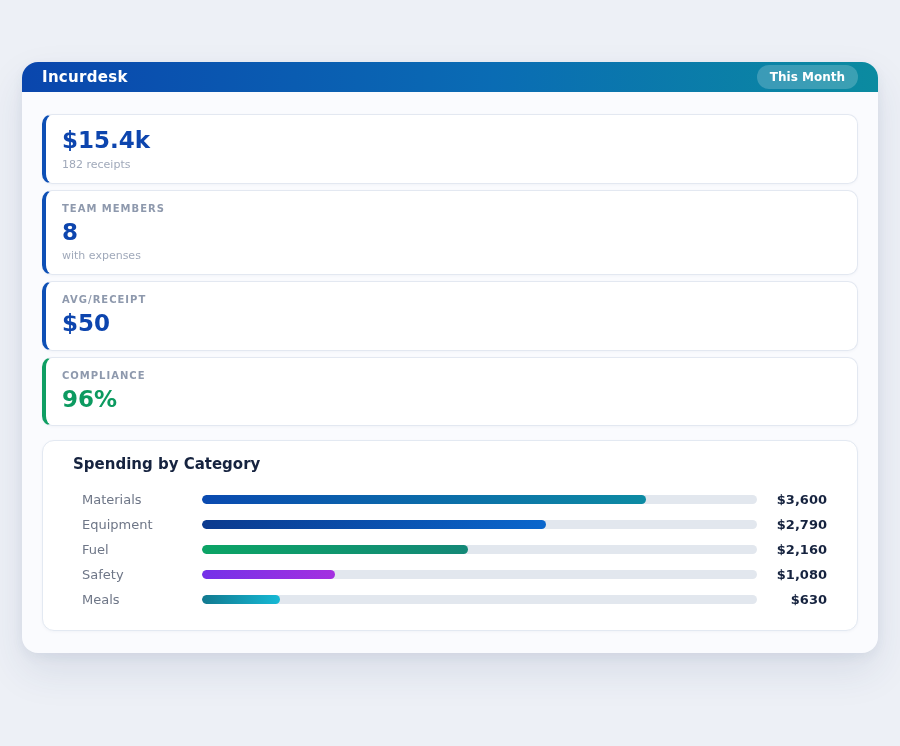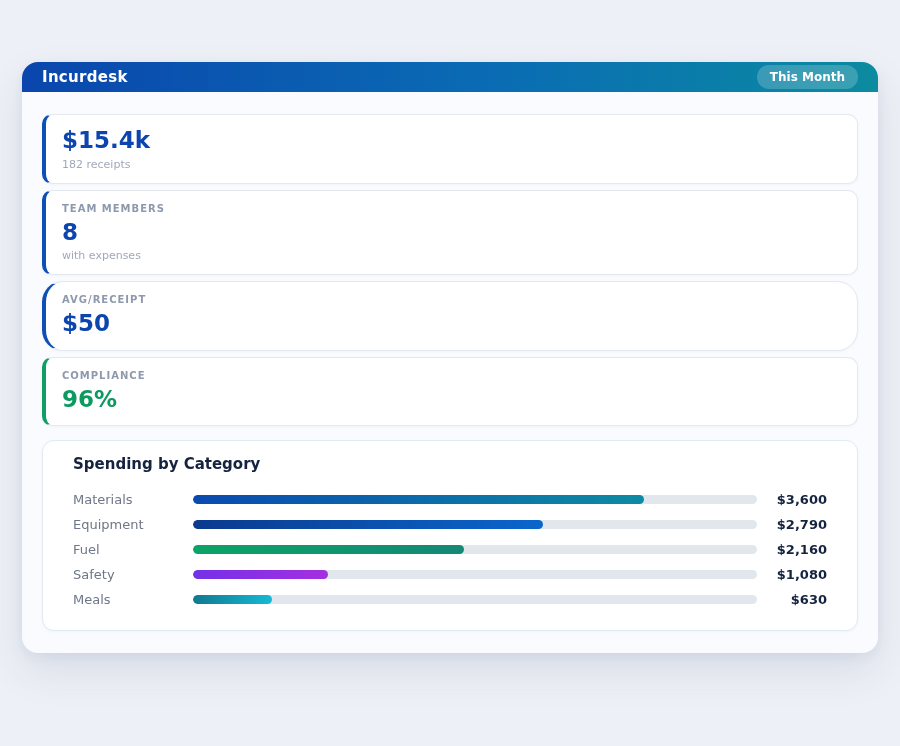--- a/index.html
+++ b/index.html
@@ -89,20 +89,21 @@
   .bar-row {
     display: flex;
     align-items: center;
     height: 25px;
   }
   .bar-label {
     width: 120px;
     flex: 0 0 120px;
     font-size: 13px;
     color: #6e7687;
+    margin-left: 9px;
   }
   .bar-track {
     flex: 1 1 auto;
     height: 9px;
     background: #e2e7ee;
     border-radius: 5px;
     overflow: hidden;
   }
   .bar-fill {
     height: 100%;
@@ -132,21 +133,21 @@
       <div class="stat-value" style="color: rgb(13, 69, 174);">$15.4k</div>
       <div class="stat-sub">182 receipts</div>
     </div>
 
     <div class="stat-card" style="border-left-color: rgb(13, 79, 181);">
       <div class="stat-label">TEAM MEMBERS</div>
       <div class="stat-value" style="color: rgb(13, 69, 174);">8</div>
       <div class="stat-sub">with expenses</div>
     </div>
 
-    <div class="stat-card" style="border-left-color: rgb(13, 79, 181); border-radius: 21px;">
+    <div class="stat-card" style="border-left-color: rgb(13, 79, 181);">
       <div class="stat-label">AVG/RECEIPT</div>
       <div class="stat-value" style="color: rgb(13, 69, 174);">$50</div>
 
     </div>
 
     <div class="stat-card" style="border-left-color: rgb(15, 158, 99);">
       <div class="stat-label">COMPLIANCE</div>
       <div class="stat-value" style="color: rgb(12, 154, 96);">96%</div>
 
     </div>

